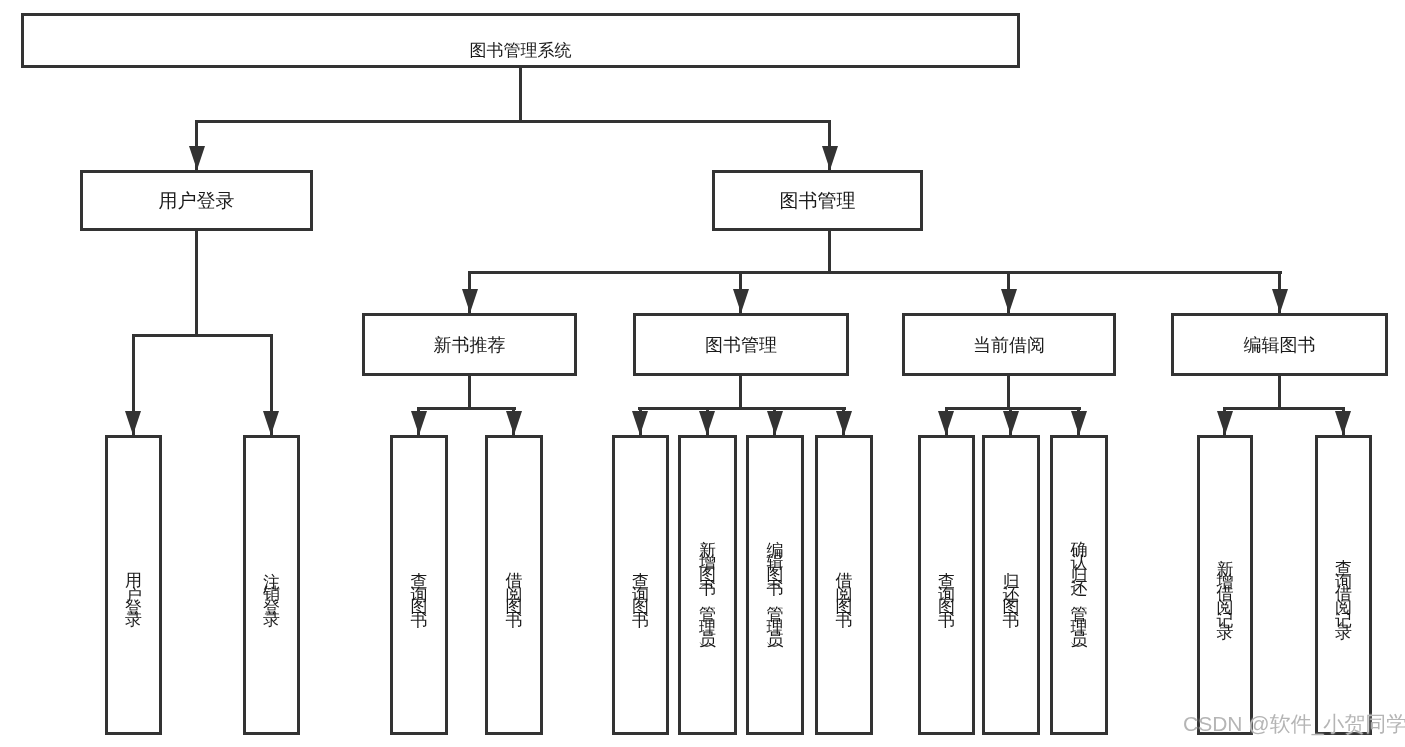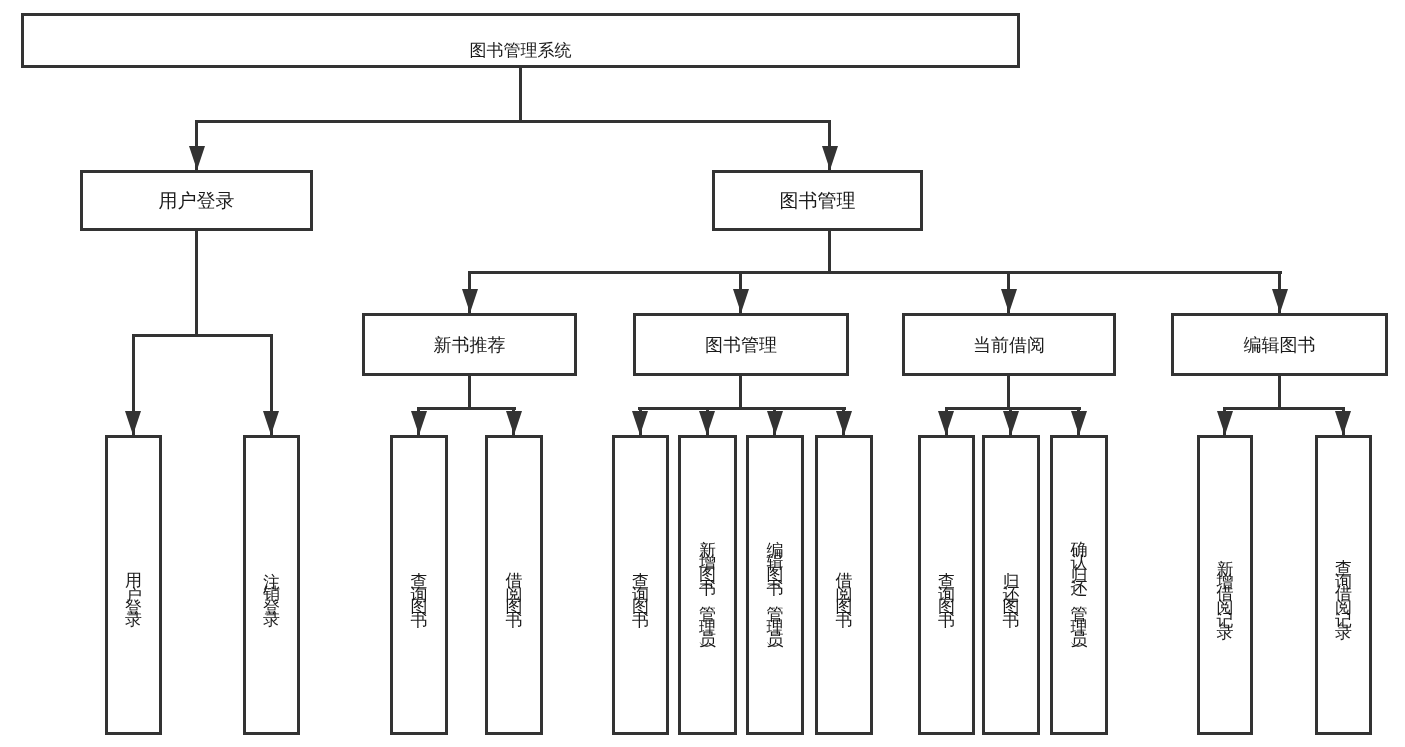--- a/index.html
+++ b/index.html
@@ -160,14 +160,15 @@
     <span>确认归还（管理员）</span>
   </div>
 
   <div class="vbox" style="left:1197px;top:435px;width:56px;height:300px;">
     <span>新增借阅记录</span>
   </div>
   <div class="vbox" style="left:1315px;top:435px;width:57px;height:300px;">
     <span>查询借阅记录</span>
   </div>
 
+  <div class="watermark">CSDN @软件_小贺同学</div>
 
 </div>
 
 </body></html>

